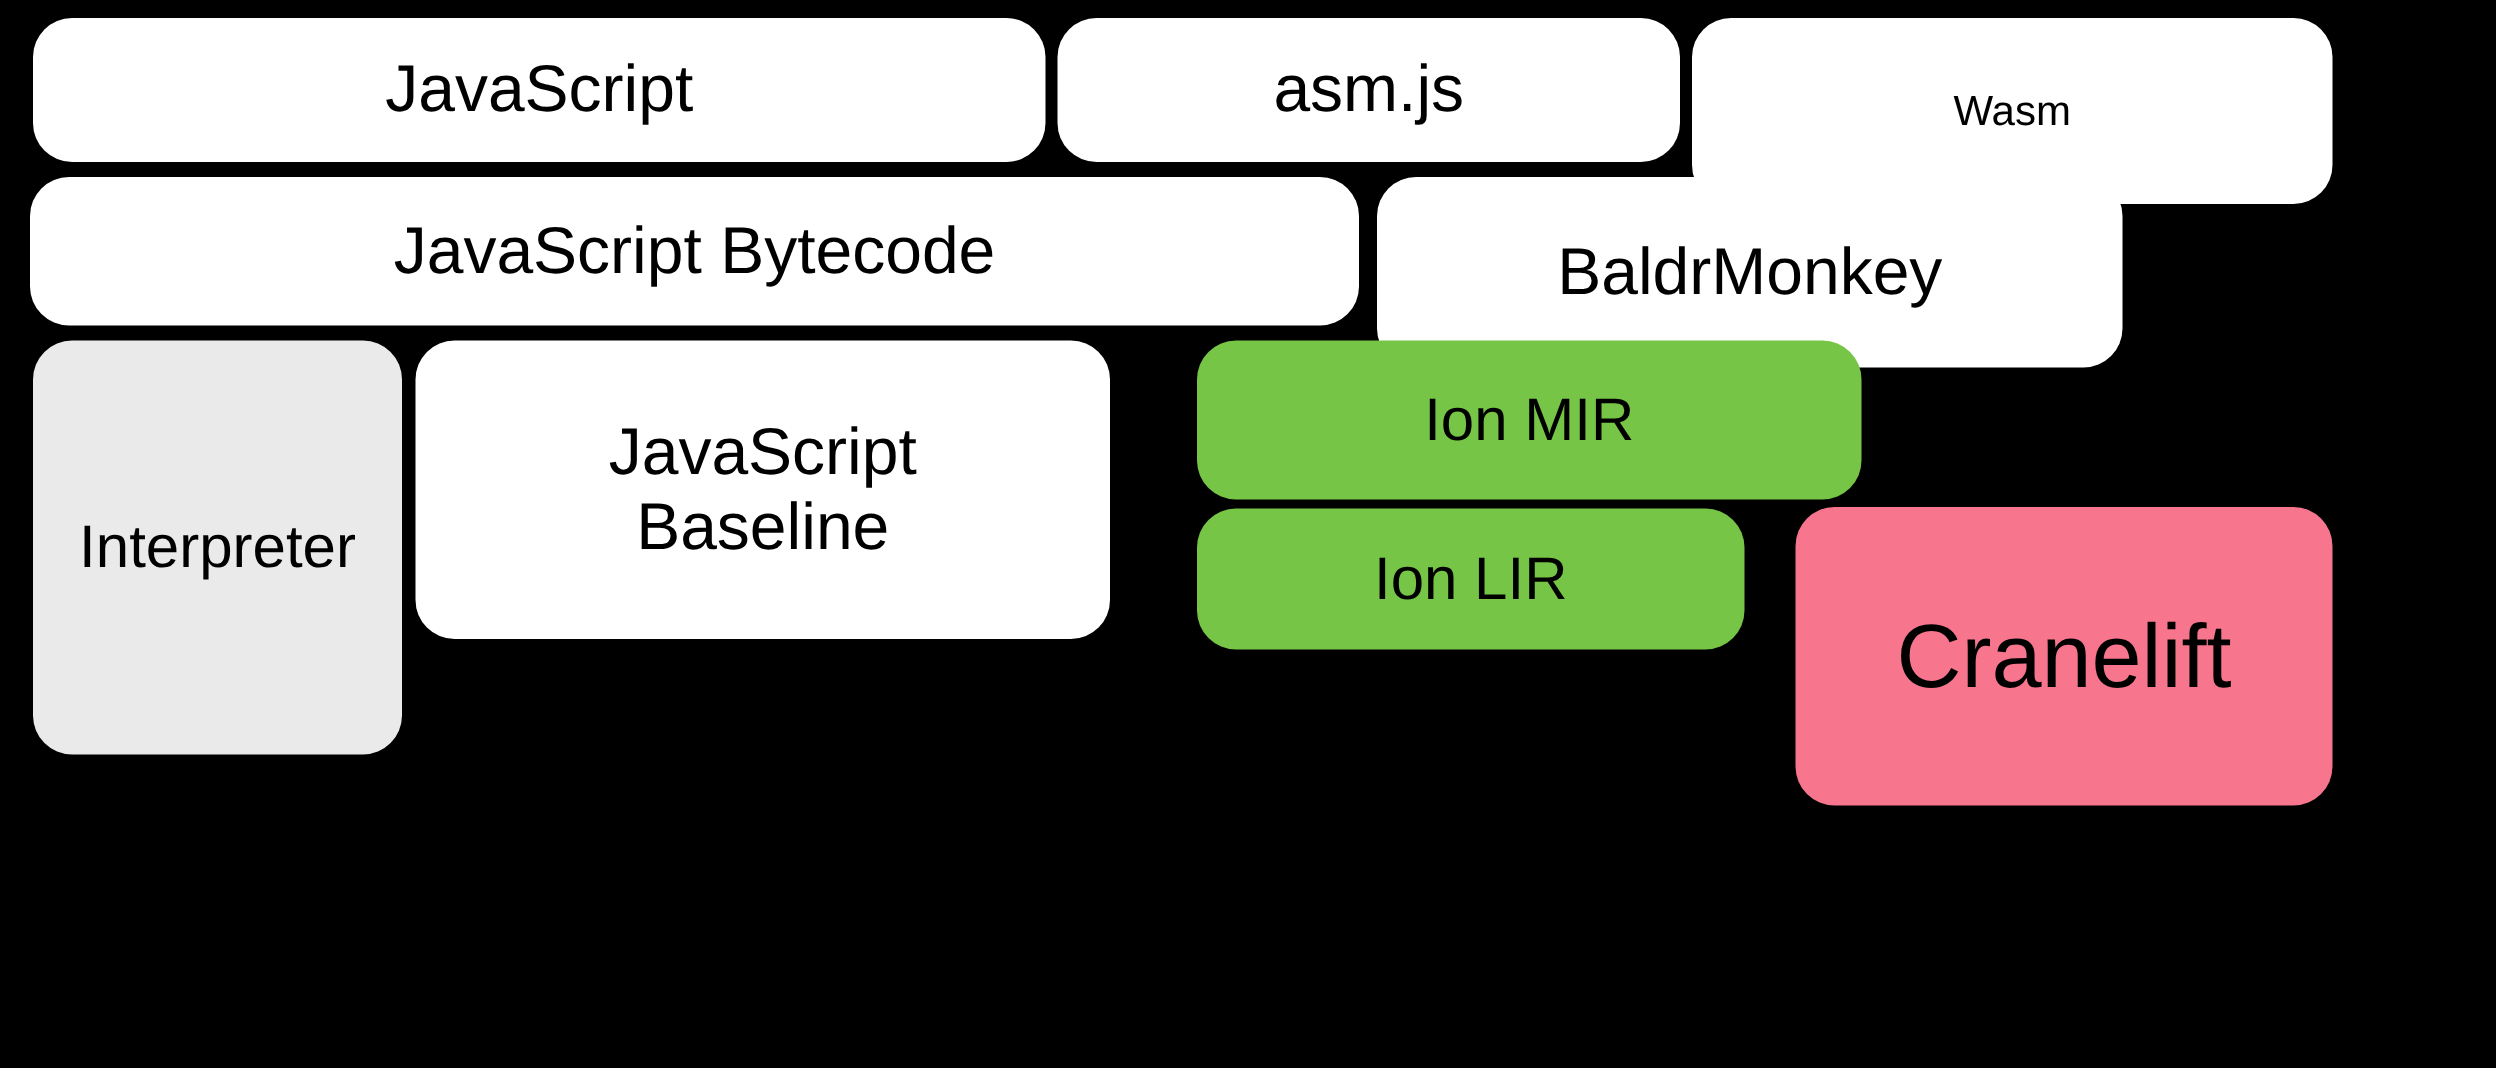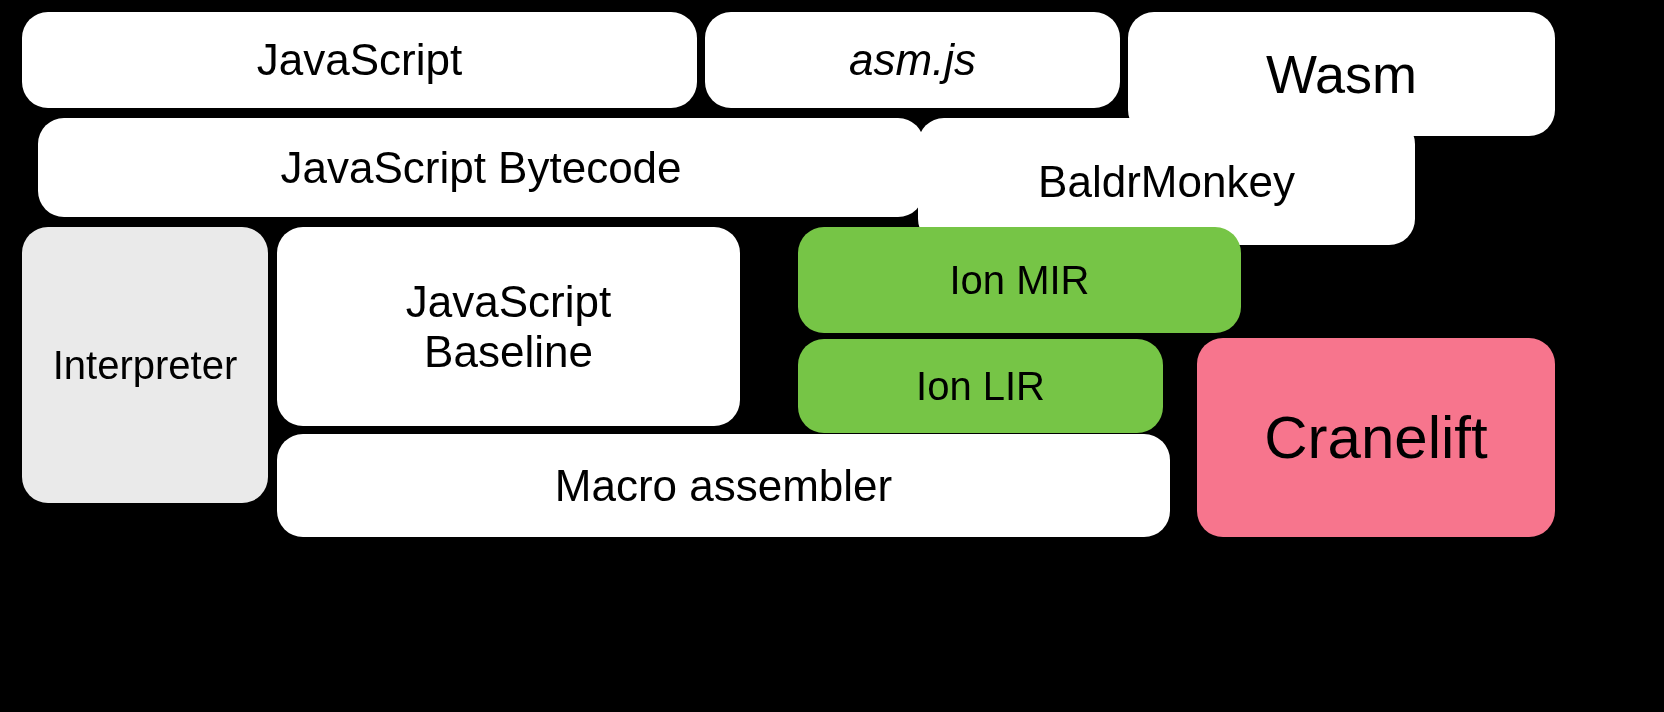--- a/index.html
+++ b/index.html
@@ -32,24 +32,23 @@
   .fill-white { background: #FFFFFF; }
   .fill-grey  { background: #EAEAEA; }
   .fill-green { background: #76C546; margin-left: 48px; }
   .fill-pink  { background: #F7758D; }
 </style>
 </head>
 <body>
 
 <div id="stage">
     <div class="node fill-white" style="left: 22px; top: 12px; width: 675px; height: 96px; font-size: 44px;">JavaScript</div>
-    <div class="node fill-white" style="left: 705px; top: 12px; width: 415px; height: 96px; font-size: 44px; font-style: italic;">asm.js</div>
-    <div class="node fill-white" style="left: 1128px; top: 12px; width: 427px; height: 124px; font-size: 54px;">Wasm</div>
-    <div class="node fill-white" style="left: 38px; top: 118px; width: 886px; height: 99px; font-size: 44px;">JavaScript Bytecode</div>
+    <div class="node fill-white" style="left: 705px; top: 12px; width: 415px; height: 96px; font-size: 44px;">asm.js</div>
+    <div class="node fill-white" style="left: 1128px; top: 12px; width: 427px; height: 124px; font-size: 28px;">Wasm</div>
+    <div class="node fill-white" style="left: 20px; top: 118px; width: 886px; height: 99px; font-size: 44px;">JavaScript Bytecode</div>
     <div class="node fill-white" style="left: 918px; top: 118px; width: 497px; height: 127px; font-size: 44px;">BaldrMonkey</div>
     <div class="node fill-grey" style="left: 22px; top: 227px; width: 246px; height: 276px; font-size: 40px;">Interpreter</div>
     <div class="node fill-white" style="left: 277px; top: 227px; width: 463px; height: 199px; font-size: 44px;">JavaScript
 Baseline</div>
     <div class="node fill-green" style="left: 750px; top: 227px; width: 443px; height: 106px; font-size: 40px;">Ion MIR</div>
     <div class="node fill-green" style="left: 750px; top: 339px; width: 365px; height: 94px; font-size: 40px;">Ion LIR</div>
     <div class="node fill-pink" style="left: 1197px; top: 338px; width: 358px; height: 199px; font-size: 60px;">Cranelift</div>
-    <div class="node fill-white" style="left: 277px; top: 434px; width: 893px; height: 103px; font-size: 44px;">Macro assembler</div>
   </div>
 
 </body></html>

